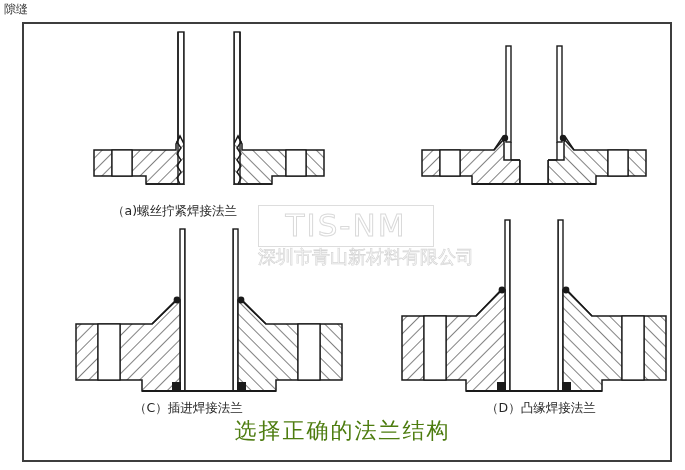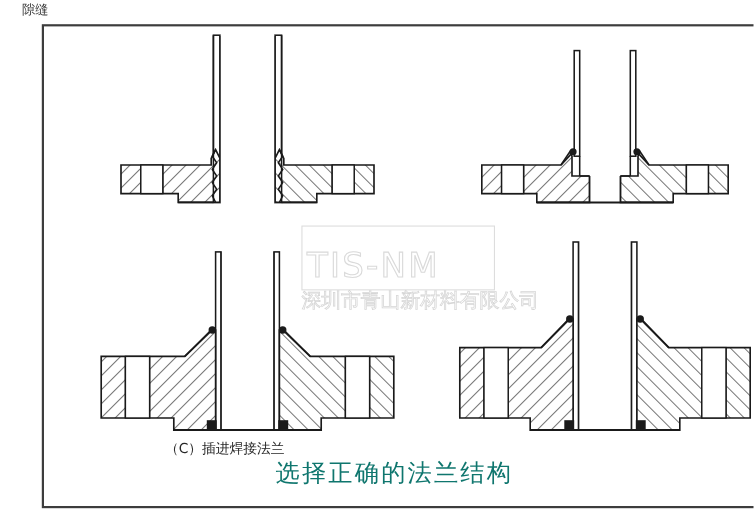--- a/index.html
+++ b/index.html
@@ -11,21 +11,21 @@
     width: 685px;
     height: 470px;
     font-family: "DejaVu Sans", "Liberation Sans", sans-serif;
     position: relative;
     overflow: hidden;
     color: #1a1a1a;
   }
 
   #page {
     position: absolute;
-    left: 16px; top: 0;
+    left: 0; top: 0;
     width: 577px;
     height: 470px;
   }
 
   
   .corner-label {
     position: absolute;
     left: 4px;
     top: 2px;
     font-size: 12px;
@@ -71,39 +71,40 @@
 
   
   .figure-title {
     position: absolute;
     left: 0;
     top: 416px;
     width: 685px;
     text-align: center;
     font-size: 22px;
     line-height: 30px;
-    color: #0f766e;
+    color: #4d7c0f;
     font-family: "DejaVu Serif", "Liberation Serif", serif;
     letter-spacing: 2px;
   }
 
   
   .watermark {
     position: absolute;
     left: 258px;
     top: 205px;
     width: 176px;
     z-index: 5;
     pointer-events: none;
     user-select: none;
   }
   .watermark-box {
     border: 1px solid #dddddd;
     box-sizing: border-box;
-    padding: 18px 4px 3px 4px;
+    padding: 1px 4px 3px 4px;
+    text-align: center;
   }
   .watermark-main {
     font-size: 31px;
     line-height: 36px;
     letter-spacing: 2px;
     color: #ffffff;
     -webkit-text-stroke: 1px #dadada;
     text-shadow: 0 0 0 #e8e8e8;
     font-family: "DejaVu Sans", "Liberation Sans", sans-serif;
     font-weight: 400;
@@ -257,21 +258,23 @@
         <circle cx="542" cy="266" r="3.4" fill="#1a1a1a"></circle>
         <rect x="538" y="358" width="9" height="9" fill="#1a1a1a"></rect>
 
         <rect x="486" y="196" width="48" height="171" fill="#ffffff" stroke="none"></rect>
         <line x1="486" y1="196" x2="486" y2="367" stroke="#1a1a1a" stroke-width="1.4"></line>
         <line x1="534" y1="196" x2="534" y2="367" stroke="#1a1a1a" stroke-width="1.4"></line>
         <line x1="442" y1="367" x2="578" y2="367" stroke="#1a1a1a" stroke-width="1.8"></line>
       </g>
     </svg>
 
+    <div class="caption caption-a">（a)螺丝拧紧焊接法兰</div>
     <div class="caption caption-c">（C）插进焊接法兰</div>
+    <div class="caption caption-d">（D）凸缘焊接法兰</div>
   </div>
 
   <div class="watermark">
     <div class="watermark-box">
       <div class="watermark-main">TIS-NM</div>
     </div>
     <div class="watermark-sub">深圳市青山新材料有限公司</div>
   </div>
 
   <div class="figure-title">选择正确的法兰结构</div>

